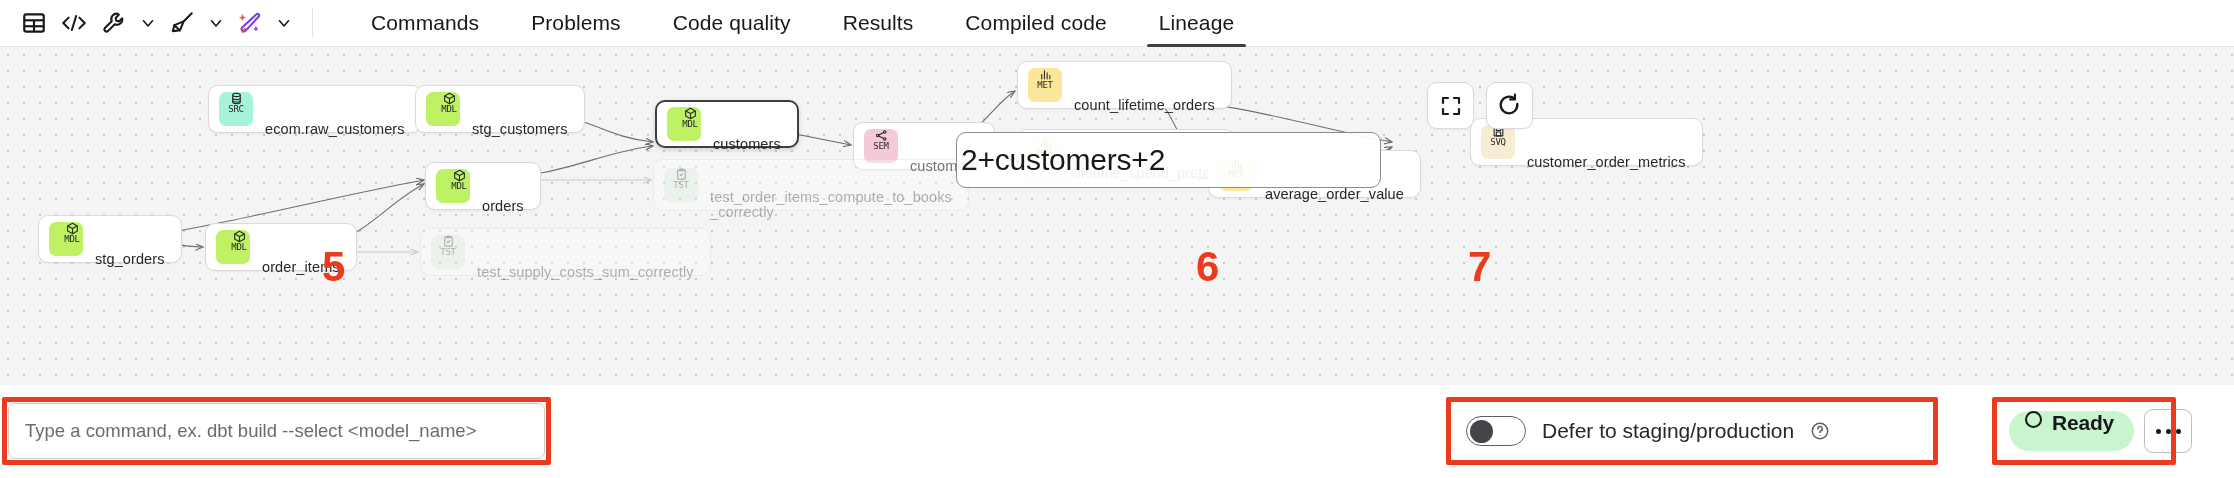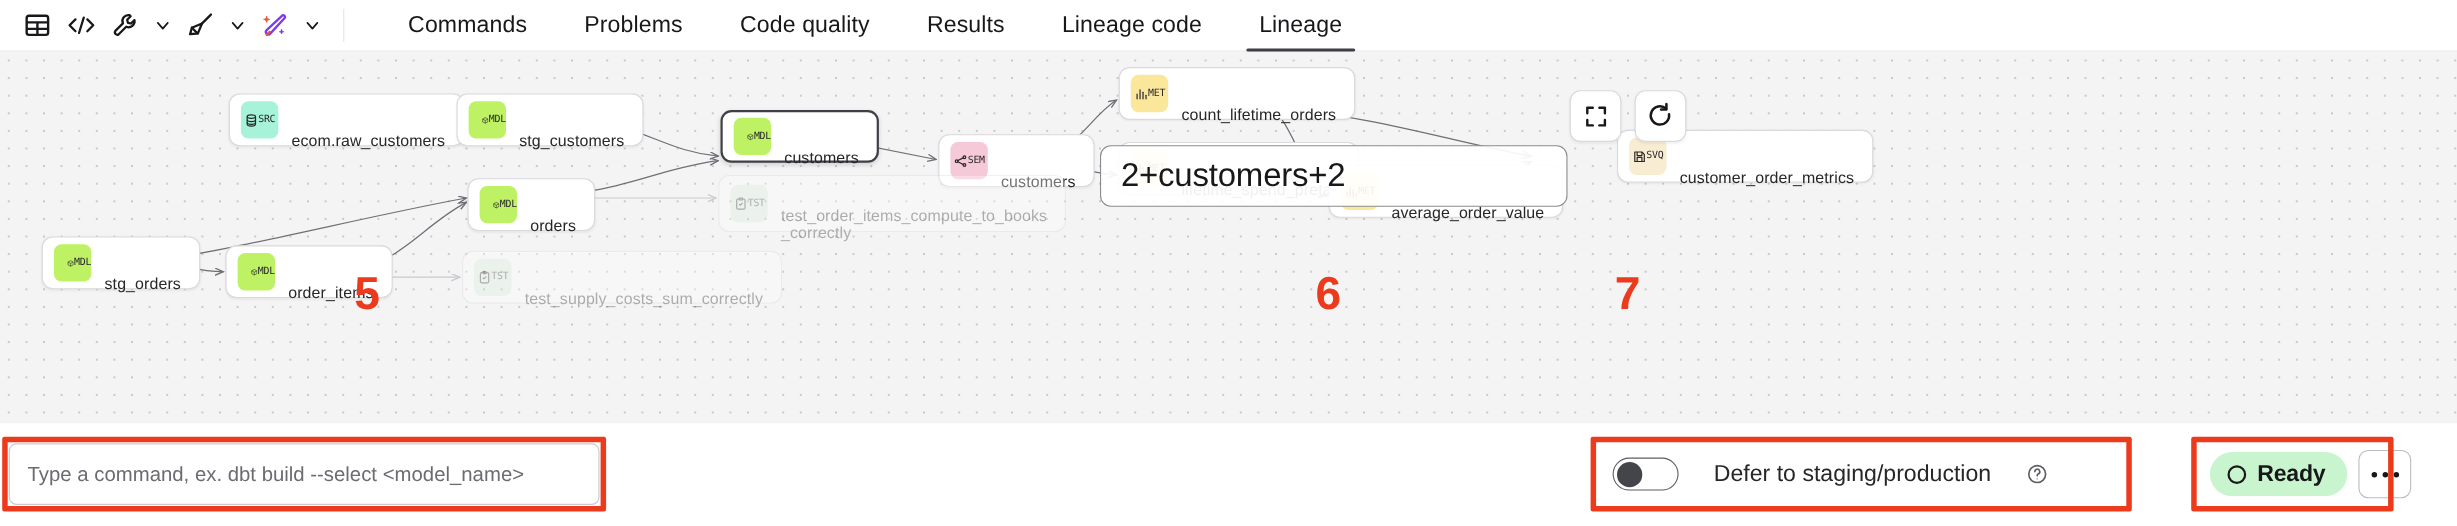--- a/index.html
+++ b/index.html
@@ -57,21 +57,21 @@
     position: absolute; display: flex; align-items: center;
     background: #ffffff; border: 1px solid #d9d9de; border-radius: 10px;
     padding: 0 16px 0 10px; height: 48px; gap: 12px;
     box-shadow: 0 1px 2px rgba(0,0,0,.05);
     cursor: pointer;
   }
   .node.sel { border: 2px solid #3f3f46; box-shadow: 0 2px 5px rgba(0,0,0,.14); }
   .node.ghost { opacity: .35; box-shadow: none; }
   .badge {
     width: 34px; height: 34px; border-radius: 7px;
-    display: flex; flex-direction: row; align-items: center; justify-content: center;
+    display: flex; flex-direction: column; align-items: center; justify-content: flex-start;
     flex: 0 0 auto; gap: 0px;
   }
   .badge svg { display: block; }
   .badge .bt {
     font-family: "DejaVu Sans Mono", monospace;
     font-size: 9px; line-height: 9px; color: #27272a; letter-spacing: -.2px;
   }
   .b-src { background: #a7f3d9; }
   .b-mdl { background: #bef264; padding-left: 12px; }
   .b-sem { background: #f6c9d8; }
@@ -89,21 +89,21 @@
     background: #ffffff; border: 1px solid #d9d9de; border-radius: 10px;
     display: flex; align-items: center; justify-content: center; cursor: pointer;
     box-shadow: 0 1px 2px rgba(0,0,0,.05);
   }
 
   
   .overlay-panel {
     position: absolute; left: 956px; top: 85px; height: 56px; width: 425px;
     background: rgba(255,255,255,.93); border: 1px solid #8a8a8f;
     border-radius: 10px; display: flex; align-items: center;
-    padding-left: 18px; z-index: 6; margin-left: 44px;
+    padding-left: 4px; z-index: 6;
   }
   .overlay-panel .ov-text { font-size: 30px; color: #18181b; letter-spacing: -.2px; }
   .overlay-btn {
     position: absolute; left: 1227px; top: 85px; height: 56px; width: 160px;
     background: rgba(255,255,255,.93); border: 1px solid #8a8a8f;
     border-radius: 10px; display: flex; align-items: center; justify-content: center;
     z-index: 6; cursor: pointer;
   }
   .overlay-btn .ov-text { font-size: 27px; color: #18181b; letter-spacing: -.2px; }
 
@@ -118,39 +118,39 @@
     display: flex; align-items: center; padding: 0 16px;
   }
   .cmd-input {
     width: 100%; border: none; outline: none; background: transparent;
     font-family: "Liberation Sans", sans-serif; font-size: 18.5px; color: #0369a1;
   }
   .cmd-input::placeholder { color: #6b6b72; opacity: 1; }
 
   .defer-group {
     position: absolute; left: 1466px; top: 403px; height: 56px;
-    display: flex; align-items: center; gap: 32px;
+    display: flex; align-items: center; gap: 16px;
   }
   .toggle {
     width: 60px; height: 30px; border-radius: 16px;
     border: 1.5px solid #5d5d64; background: #ffffff;
     display: flex; align-items: center; cursor: pointer; padding: 3px;
   }
   .toggle .knob {
     width: 23px; height: 23px; border-radius: 50%; background: #44444b;
   }
   .defer-label { font-size: 21px; color: #27272a; white-space: nowrap; }
   .help-icon { display: flex; align-items: center; cursor: pointer; }
 
   .status-group {
     position: absolute; left: 2009px; top: 403px; height: 56px;
     display: flex; align-items: center; gap: 10px;
   }
   .ready-pill {
-    display: flex; align-items: center; gap: 10px;
+    display: flex; align-items: flex-start; gap: 10px;
     background: #c8f5ce; border-radius: 20px; height: 40px; padding: 0 20px 0 16px;
     cursor: pointer;
   }
   .ready-dot {
     width: 17px; height: 17px; border-radius: 50%;
     border: 2px solid #18181b; background: transparent;
   }
   .ready-text { font-size: 21px; color: #18181b; font-weight: bold; letter-spacing: -.2px; }
   .kebab-btn {
     width: 48px; height: 44px; border: 1px solid #bcbcc2; border-radius: 9px;
@@ -233,21 +233,21 @@
       </div>
 
       <div class="tool-sep"></div>
     </div>
 
     <div class="tabs">
       <div class="tab">Commands</div>
       <div class="tab">Problems</div>
       <div class="tab">Code quality</div>
       <div class="tab">Results</div>
-      <div class="tab">Lineage code</div>
+      <div class="tab">Compiled code</div>
       <div class="tab active">Lineage</div>
     </div>
   </div>
 
   <div class="canvas">
 
     <svg class="edges">
       <defs>
         <marker id="ah" markerWidth="8" markerHeight="8" refX="7" refY="3" orient="auto">
           <path d="M0,0 L7,3 L0,6" fill="none" stroke="#6e6e76" stroke-width="1.1"></path>

